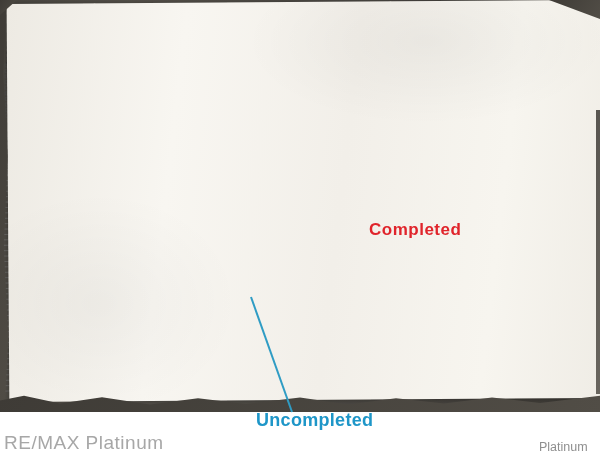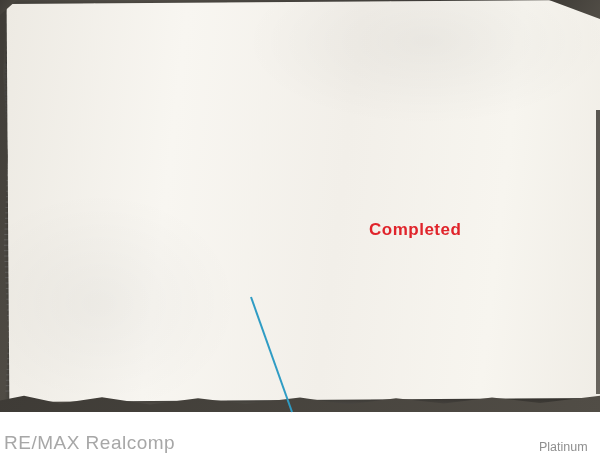--- a/index.html
+++ b/index.html
@@ -535,16 +535,17 @@
     <div class="edge" id="edge-tl"></div>
     <div class="edge" id="edge-tr"></div>
     <div class="edge" id="edge-right"></div>
   </div>
 
   <svg id="overlay" width="600" height="456" viewBox="0 0 600 456">
     <line x1="251" y1="297" x2="292" y2="412" stroke="#2f9cc4" stroke-width="2"></line>
   </svg>
 
   <div class="anno" id="completed-label">Completed</div>
-
-  <div id="remax-watermark">RE/MAX Realcomp</div>
+  <div class="anno" id="uncompleted-label">Uncompleted</div>
+
+  <div id="remax-watermark">RE/MAX Platinum</div>
   <div id="realcomp-watermark">Platinum</div>
 </div>
 
 </body></html>

